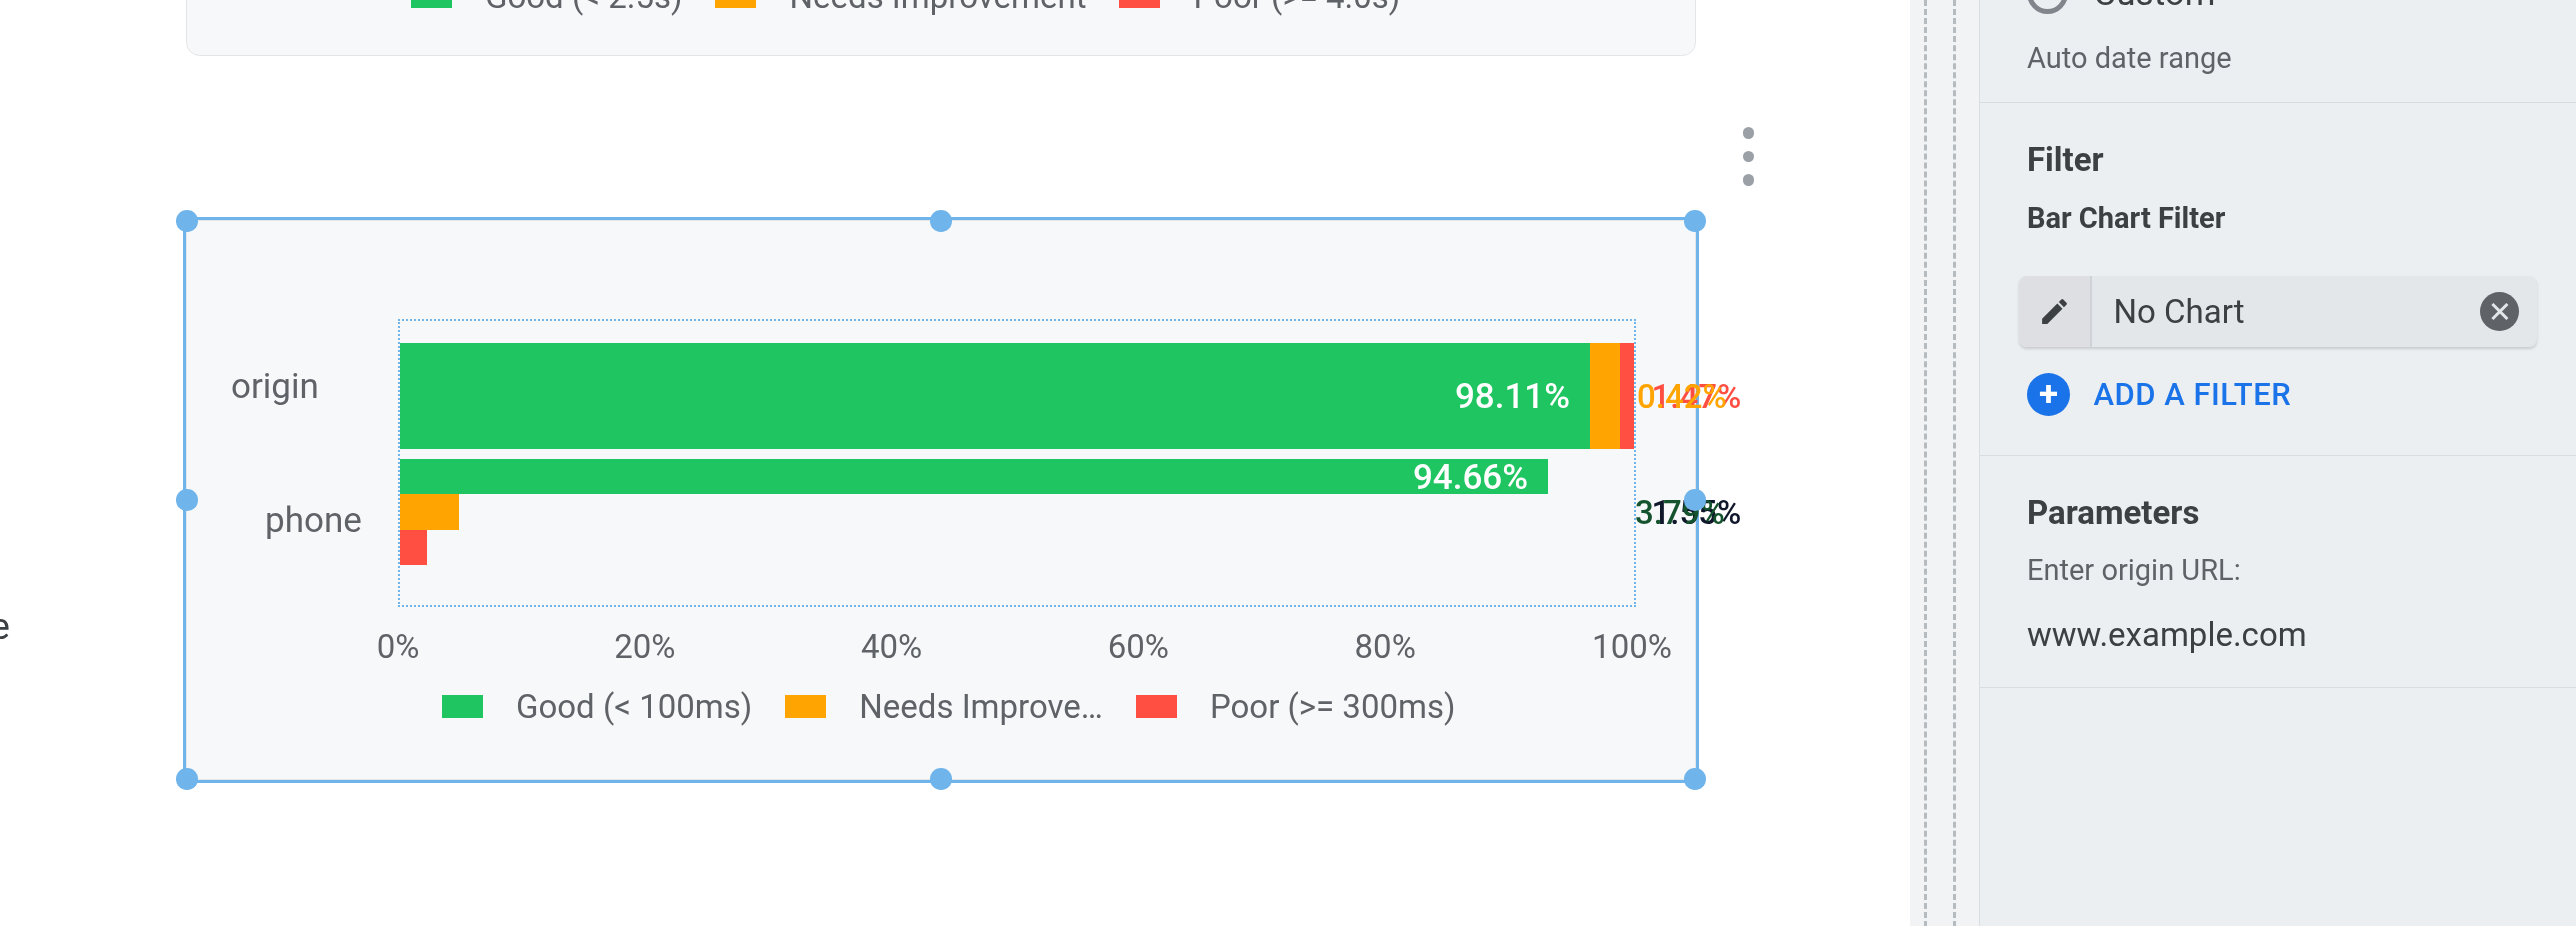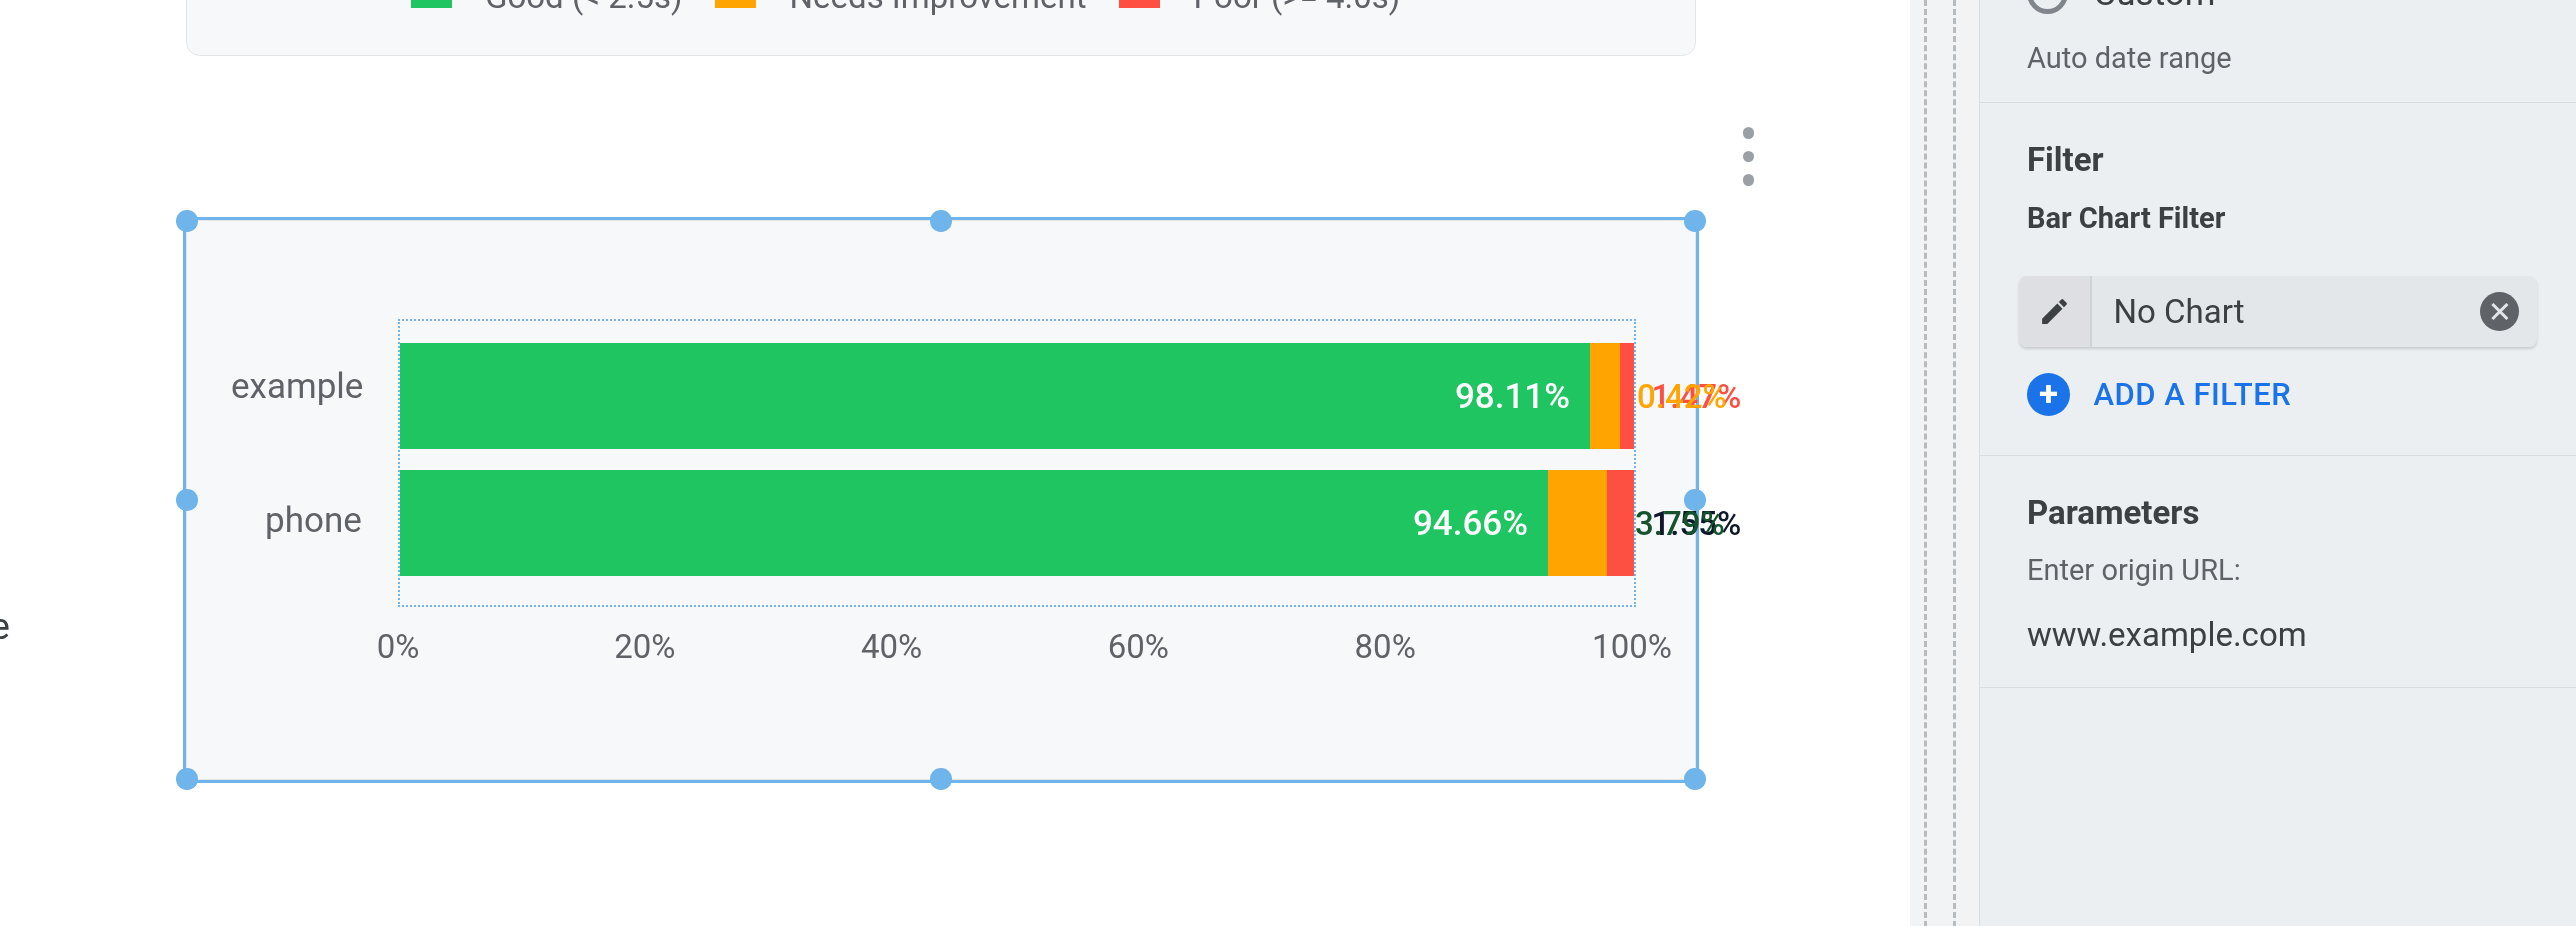--- a/index.html
+++ b/index.html
@@ -18,21 +18,21 @@
   .chart-card{position:absolute;left:186px;top:220px;width:1508px;height:558px;background:#f7f8f9;border:1px solid #e3e6e8;border-radius:13.7px;}
   .sel-outline{position:absolute;inset:-3.9px;border:3.9px solid #6fb4ea;border-radius:3.9px;pointer-events:none;}
   .handle{position:absolute;width:21.5px;height:21.5px;background:#6fb4ea;border-radius:50%;z-index:5;}
   .h-tl{left:-10.8px;top:-10.8px;} .h-tr{right:-10.8px;top:-10.8px;}
   .h-bl{left:-10.8px;bottom:-10.8px;} .h-br{right:-10.8px;bottom:-10.8px;}
   .h-tm{left:calc(50% - 10.8px);top:-10.8px;} .h-bm{left:calc(50% - 10.8px);bottom:-10.8px;}
   .h-ml{left:-10.8px;top:calc(50% - 10.8px);} .h-mr{right:-10.8px;top:calc(50% - 10.8px);}
 
   .plot{position:absolute;left:211px;top:98px;width:1234px;height:284px;border:2.9px dotted #6fb4ea;}
   .row{position:absolute;left:0;width:100%;height:106px;display:flex;justify-content:flex-end;}
-  .row1{top:21.5px;} .row2{top:149px;}
+  .row1{top:21.5px;} .row2{top:138px;flex-direction:column;}
   .seg{height:100%;position:relative;}
   .seg.good{background:#1fc561;}
   .seg.ni  {background:#ffa400;}
   .seg.poor{background:#ff4e42;}
   .val-good{position:absolute;right:19.6px;top:50%;transform:translateY(-50%);color:#fff;font-size:35px;font-weight:500;white-space:nowrap;}
   .val-out{position:absolute;top:50%;transform:translateY(-50%);font-size:33px;font-weight:500;white-space:nowrap;}
 
   .cat-label{position:absolute;font-size:35px;color:#5f6368;}
   .cat1{left:44px;top:145px;} .cat2{left:78px;top:279px;}
 
@@ -97,21 +97,21 @@
     <div class="sel-outline"></div>
     <div class="handle h-tl"></div>
     <div class="handle h-tm"></div>
     <div class="handle h-tr"></div>
     <div class="handle h-ml"></div>
     <div class="handle h-mr"></div>
     <div class="handle h-bl"></div>
     <div class="handle h-bm"></div>
     <div class="handle h-br"></div>
 
-    <span class="cat-label cat1">example</span>
+    <span class="cat-label cat1">origin</span>
     <span class="cat-label cat2">phone</span>
 
     <div class="plot">
 
       <div class="row row1">
         <div class="seg good" style="width:96.4%">
           <span class="val-good">98.11%</span>
         </div>
         <div class="seg ni" style="width:2.5%"></div>
         <div class="seg poor" style="width:1.1%"></div>
@@ -132,20 +132,28 @@
 
     <div class="xaxis">
       <span class="xtick" style="left:0%">0%</span>
       <span class="xtick" style="left:20%">20%</span>
       <span class="xtick" style="left:40%">40%</span>
       <span class="xtick" style="left:60%">60%</span>
       <span class="xtick" style="left:80%">80%</span>
       <span class="xtick" style="left:100%">100%</span>
     </div>
 
+    <div class="legend-row bottom">
+      <span class="swatch sw-good"></span>
+      <span>Good (&lt; 100ms)</span>
+      <span class="swatch sw-ni"></span>
+      <span>Needs Improve…</span>
+      <span class="swatch sw-poor"></span>
+      <span>Poor (&gt;= 300ms)</span>
+    </div>
   </div>
 
   <span class="trunc-e">e</span>
 
   <div class="ruler-gap"></div>
 
   <div class="panel">
     <div class="radio-row">
       <span class="radio"></span>
       <span>Custom</span>

